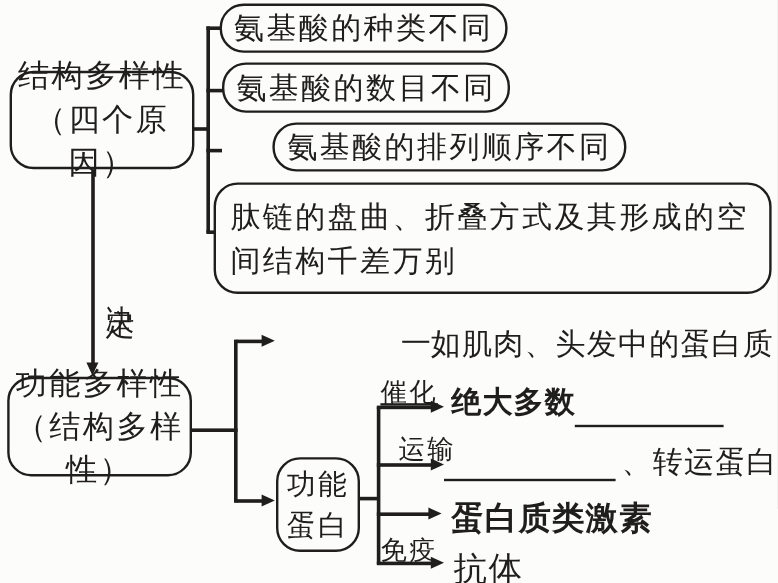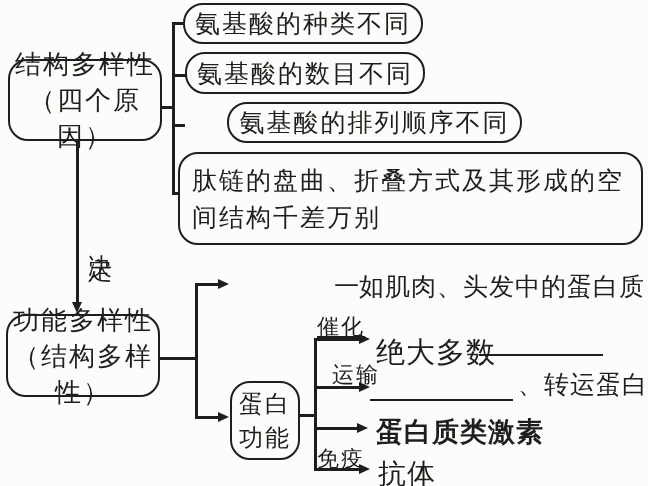--- a/index.html
+++ b/index.html
@@ -79,21 +79,21 @@
   #ah-funcprot{left:218px;top:411.5px;}
   #box-funcprot{left:230px;top:381px;width:70px;height:79px;font-size:24px;line-height:34px;}
 
   #l-stub-fp{left:300px;top:414px;width:16px;}
   #l-bracket3{left:314px;top:339px;height:131px;}
 
   .branch-label{font-size:22px;letter-spacing:2px;}
   #t-b0-label{left:317px;top:312px;text-decoration:underline;}
   #l-b0{left:314px;top:338px;width:47px;}
   #ah-b0{left:359px;top:333.5px;}
-  #t-b0-text{left:376px;top:333px;font-size:29px;}
+  #t-b0-text{left:376px;top:318px;font-size:25px;font-weight:bold;}
   #l-b0-blank{left:479px;top:354px;width:124px;}
 
   #t-b1-label{left:332px;top:360px;}
   #l-b1{left:314px;top:386px;width:47px;}
   #ah-b1{left:359px;top:381.5px;}
   #l-b1-blank{left:370px;top:399px;width:143px;}
   #t-b1-text{left:518px;top:368px;font-size:25px;}
 
   #t-b2-label{left:318px;top:402px;}
   #l-b2{left:314px;top:427px;width:45px;}
@@ -149,22 +149,22 @@
   <div class="vline" id="l-bracket2"></div>
 
   <div class="hline" id="l-arr-structprot"></div>
   <div class="ah-right" id="ah-structprot"></div>
   <div class="t" id="t-dash">—</div>
   <div class="t" id="t-example">如肌肉、头发中的蛋白质</div>
 
   <div class="hline" id="l-arr-funcprot"></div>
   <div class="ah-right" id="ah-funcprot"></div>
   <div class="box" id="box-funcprot">
+    <div>功能</div>
     <div>蛋白</div>
-    <div>功能</div>
   </div>
 
   <div class="hline" id="l-stub-fp"></div>
   <div class="vline" id="l-bracket3"></div>
 
   <div class="t branch-label" id="t-b0-label">催化</div>
   <div class="hline" id="l-b0"></div>
   <div class="ah-right" id="ah-b0"></div>
   <div class="t" id="t-b0-text">绝大多数</div>
   <div class="blank" id="l-b0-blank"></div>

